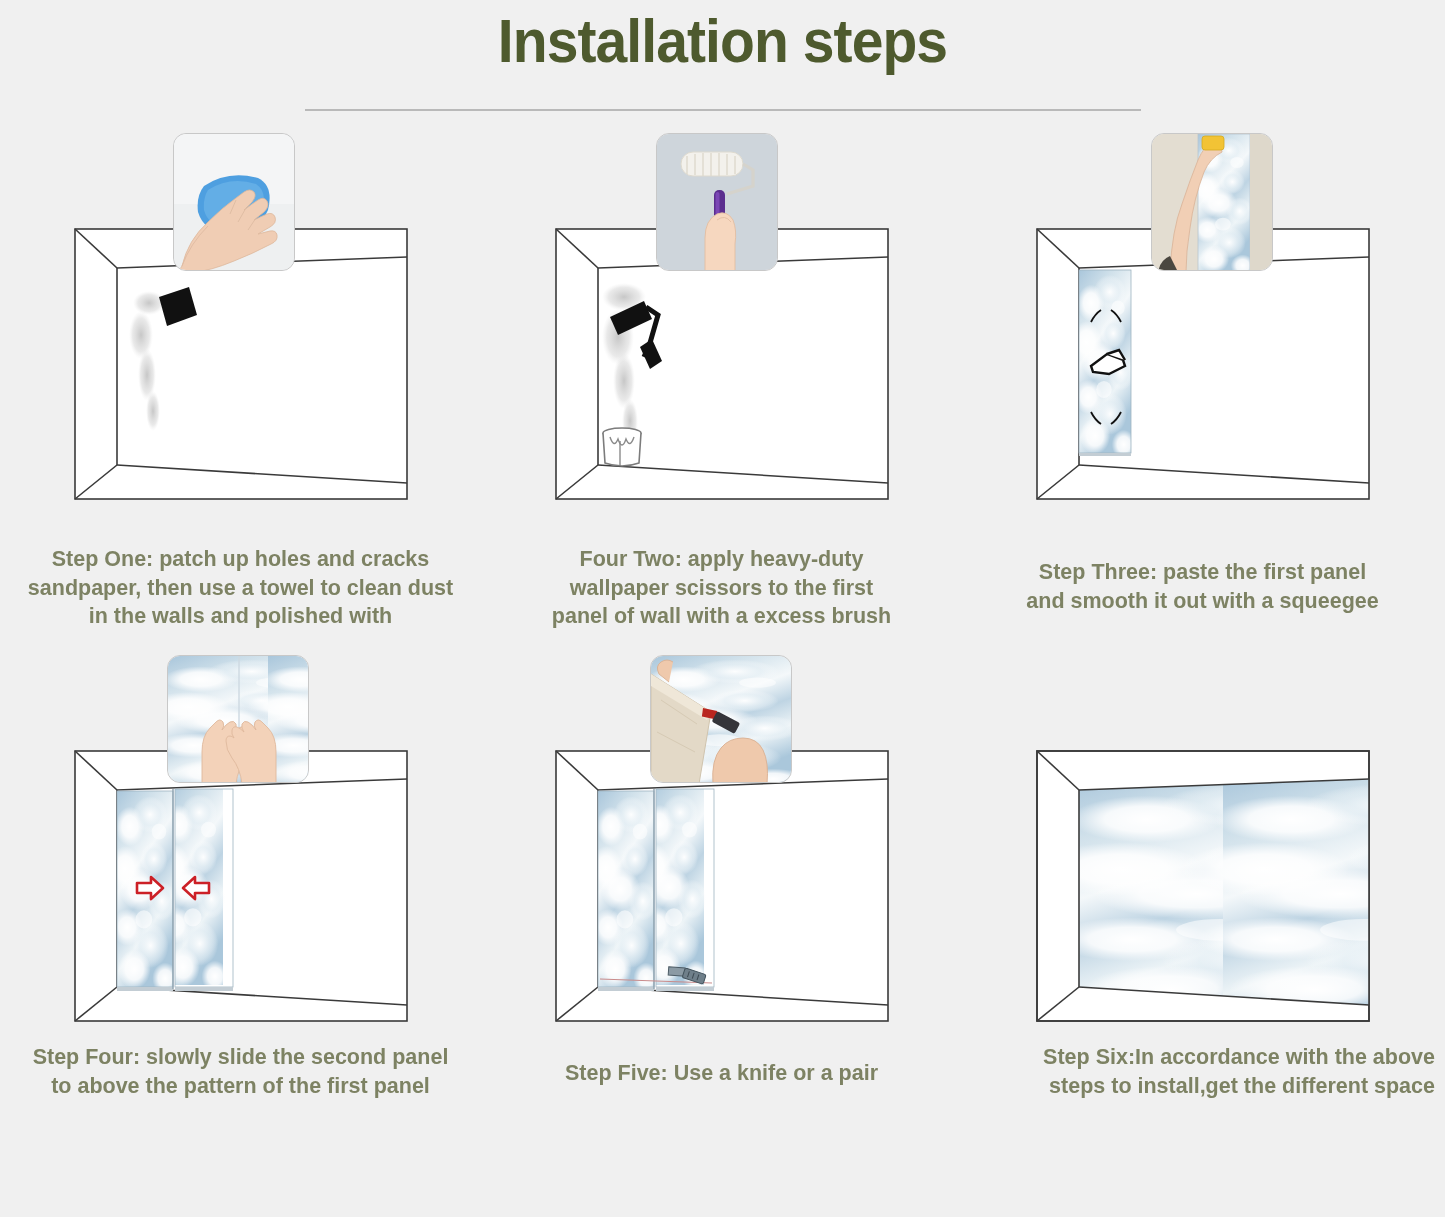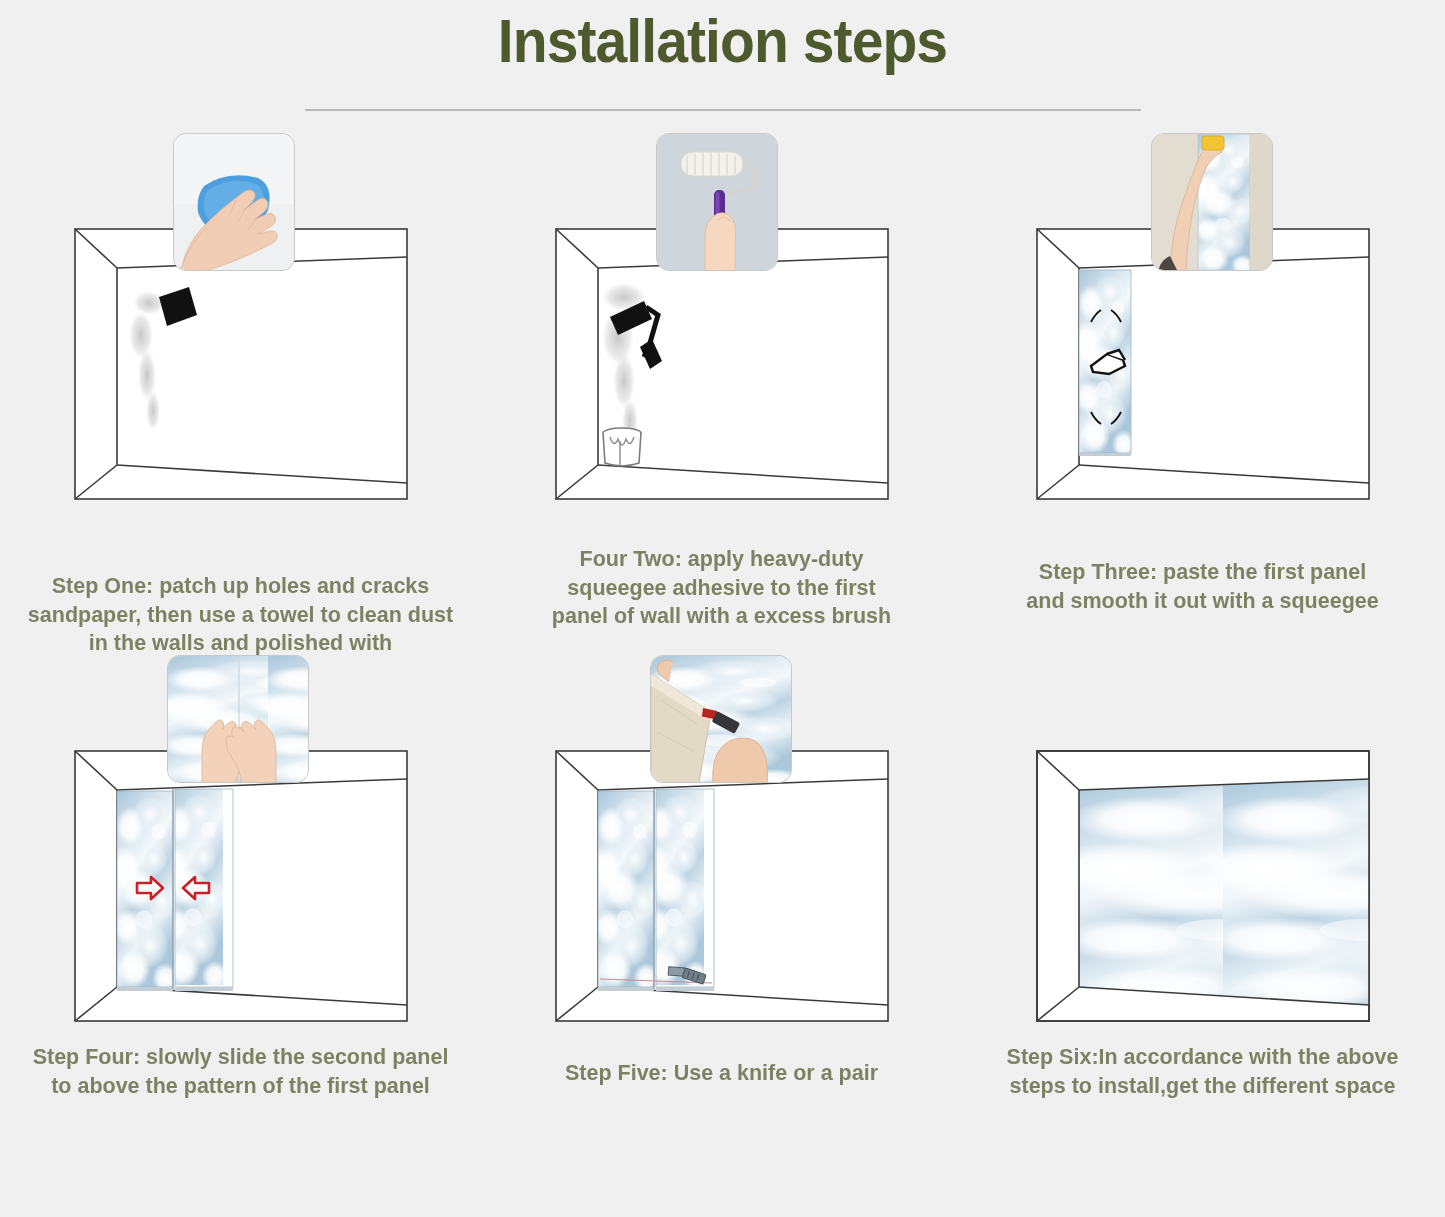--- a/index.html
+++ b/index.html
@@ -96,26 +96,26 @@
     color: #7d8263;
     font-size: 21.5px;
     font-weight: bold;
     line-height: 1.33;
     padding: 0 8px;
     box-sizing: border-box;
   }
   .caption span { display: block; }
 
   
-  .cap-1 { top: 412px; margin-top: 27px; }
+  .cap-1 { top: 412px; }
   .cap-2 { top: 412px; }
   .cap-3 { top: 425px; }
   .cap-4 { top: 400px; }
   .cap-5 { top: 416px; }
-  .cap-6 { top: 400px; }
+  .cap-6 { top: 400px; text-align: right; }
 </style>
 </head>
 <body>
 
 <h1 class="page-title">Installation steps</h1>
 <div class="title-rule"></div>
 
 <svg width="0" height="0" style="position:absolute" aria-hidden="true">
   <defs>
 
@@ -275,21 +275,21 @@
 
             <path d="M48 138 L48 104 Q48 86 60 80 Q70 76 76 86 Q80 96 78 110 L78 138 Z" fill="#f6d7bf" stroke="#e2bda2" stroke-width="0.9"></path>
             <path d="M60 86 Q68 80 74 88" fill="none" stroke="#e4c0a6" stroke-width="1"></path>
           </svg>
         </div>
       </div>
     </div>
 
     <div class="caption cap-2">
       <span>Four Two: apply heavy-duty</span>
-      <span>squeegee adhesive to the first</span>
+      <span>wallpaper scissors to the first</span>
       <span>panel of wall with a excess brush</span>
     </div>
   </div>
 
   <div class="step-cell">
     <div class="room-wrap">
 
       <svg class="room-svg" viewBox="0 0 340 278">
         <rect x="4" y="4" width="332" height="270" fill="#ffffff" stroke="#3a3a3a" stroke-width="1.6"></rect>
         <line x1="4" y1="4" x2="46" y2="43" stroke="#3a3a3a" stroke-width="1.6"></line>

